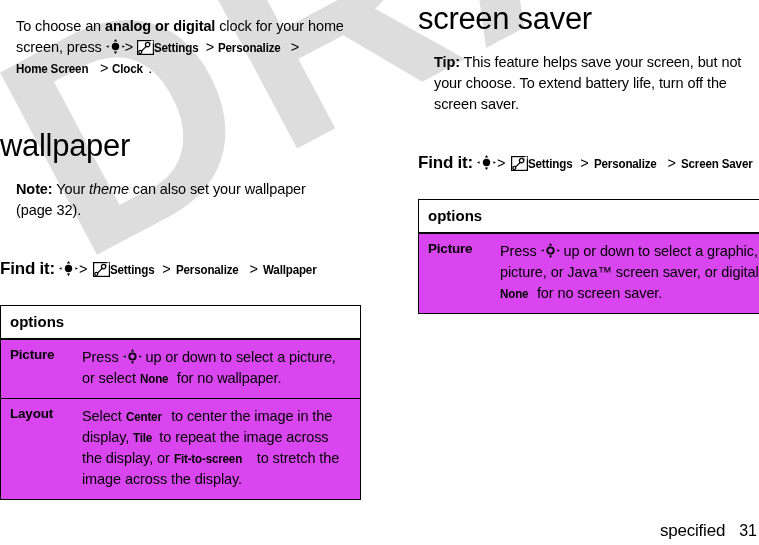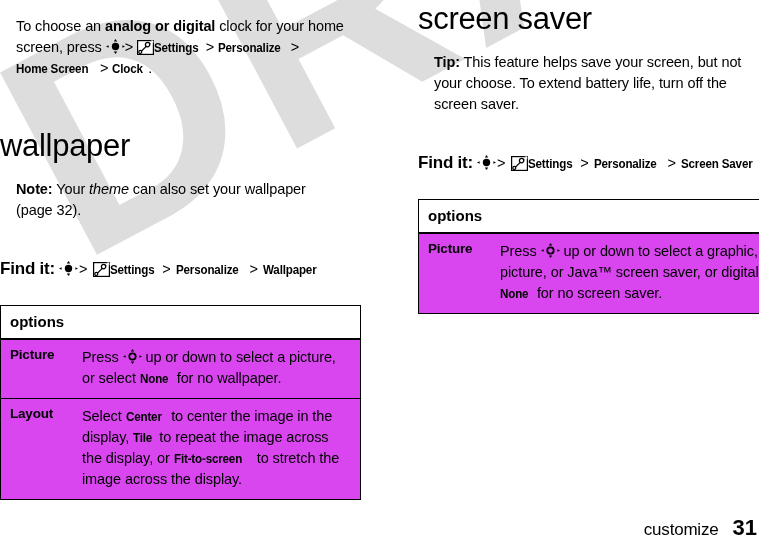--- a/index.html
+++ b/index.html
@@ -175,22 +175,22 @@
     z-index: 2;
     display: flex;
     align-items: baseline;
     gap: 14px;
   }
   #footer .foot-label {
     font-size: 17px;
     letter-spacing: -0.2px;
   }
   #footer .foot-page {
-    font-size: 22px;
-    font-weight: bold;
+    font-size: 16px;
+    font-weight: normal;
   }
 </style>
 </head>
 <body>
 
 <div id="watermark">
   <div class="wm-text">DRAFT</div>
 </div>
 
 <div id="page">
@@ -307,17 +307,17 @@
                   <polygon points="19,7.5 16.4,6.2 16.4,8.8" fill="#000"></polygon>
                   <circle cx="9.5" cy="7.5" r="3.2" fill="none" stroke="#000" stroke-width="1.8"></circle>
                 </svg></span><span> up or down to select a graphic, picture, or Java™ screen saver, or digital </span><span class="ui">None</span><span> for no screen saver.</span>
         </td>
       </tr>
     </tbody>
       </table>
   </div>
 
   <div id="footer">
-    <span class="foot-label">customize</span>
+    <span class="foot-label">specified</span>
     <span class="foot-page">31</span>
   </div>
 
 </div>
 
 </body></html>

